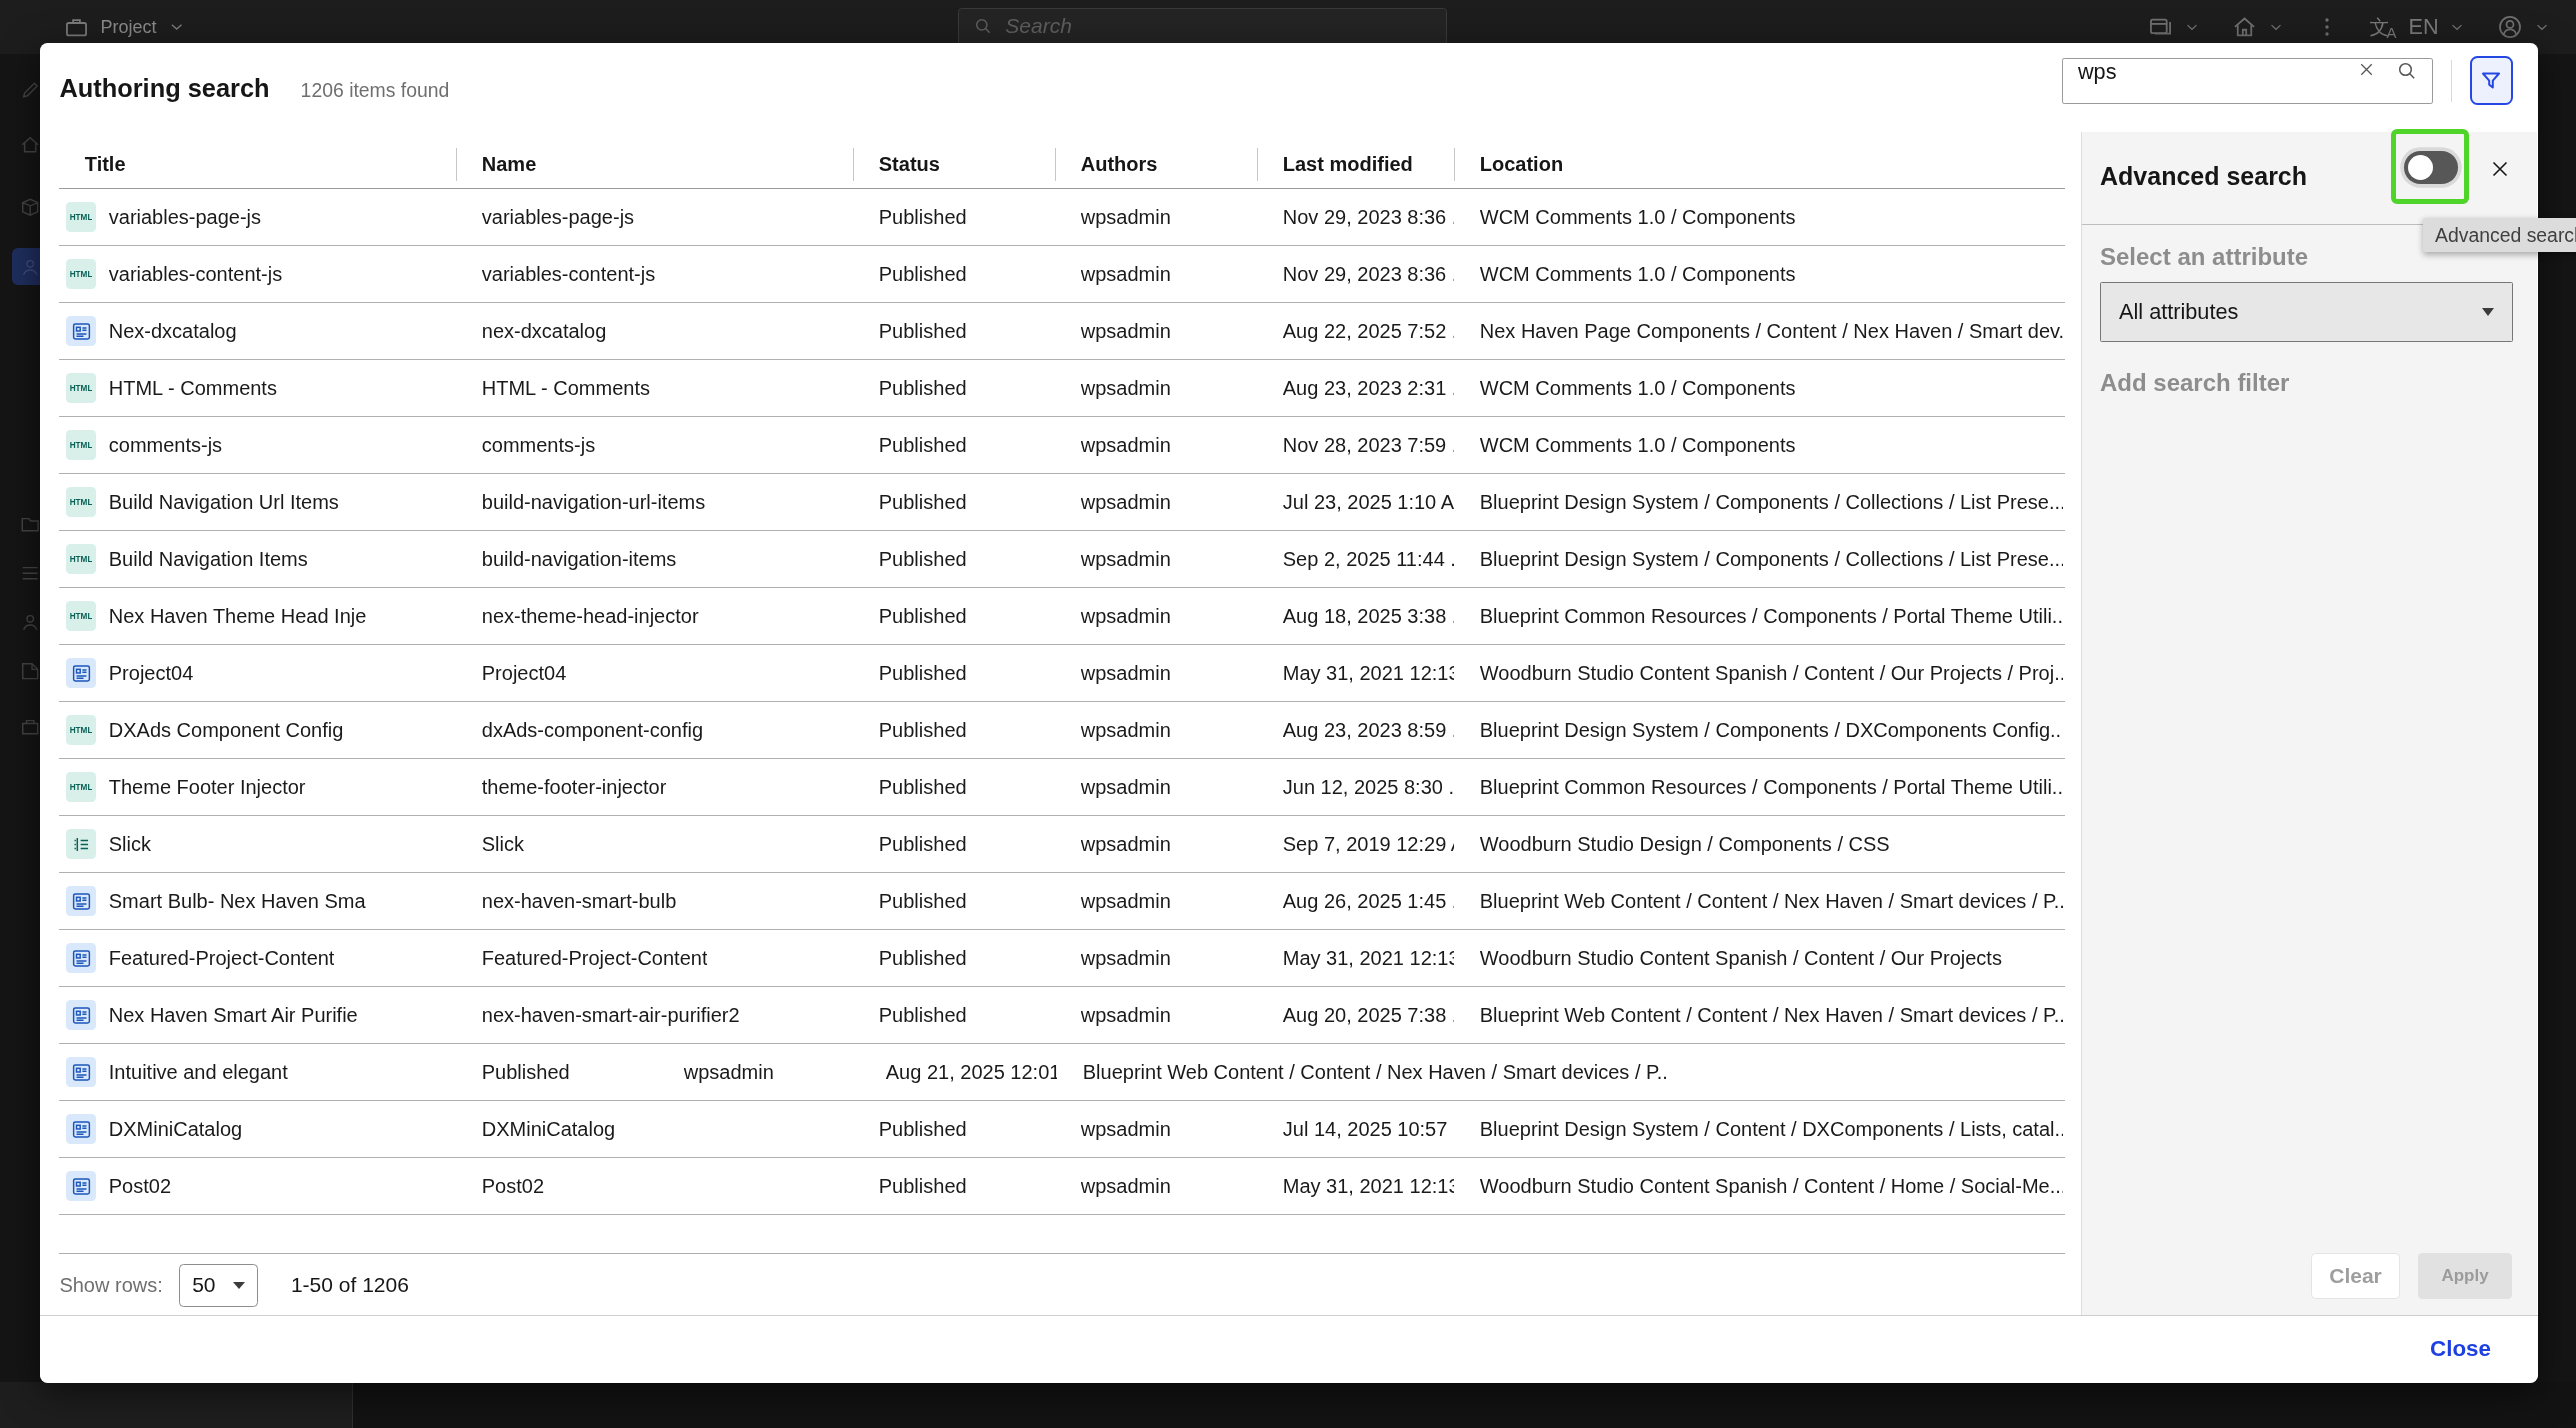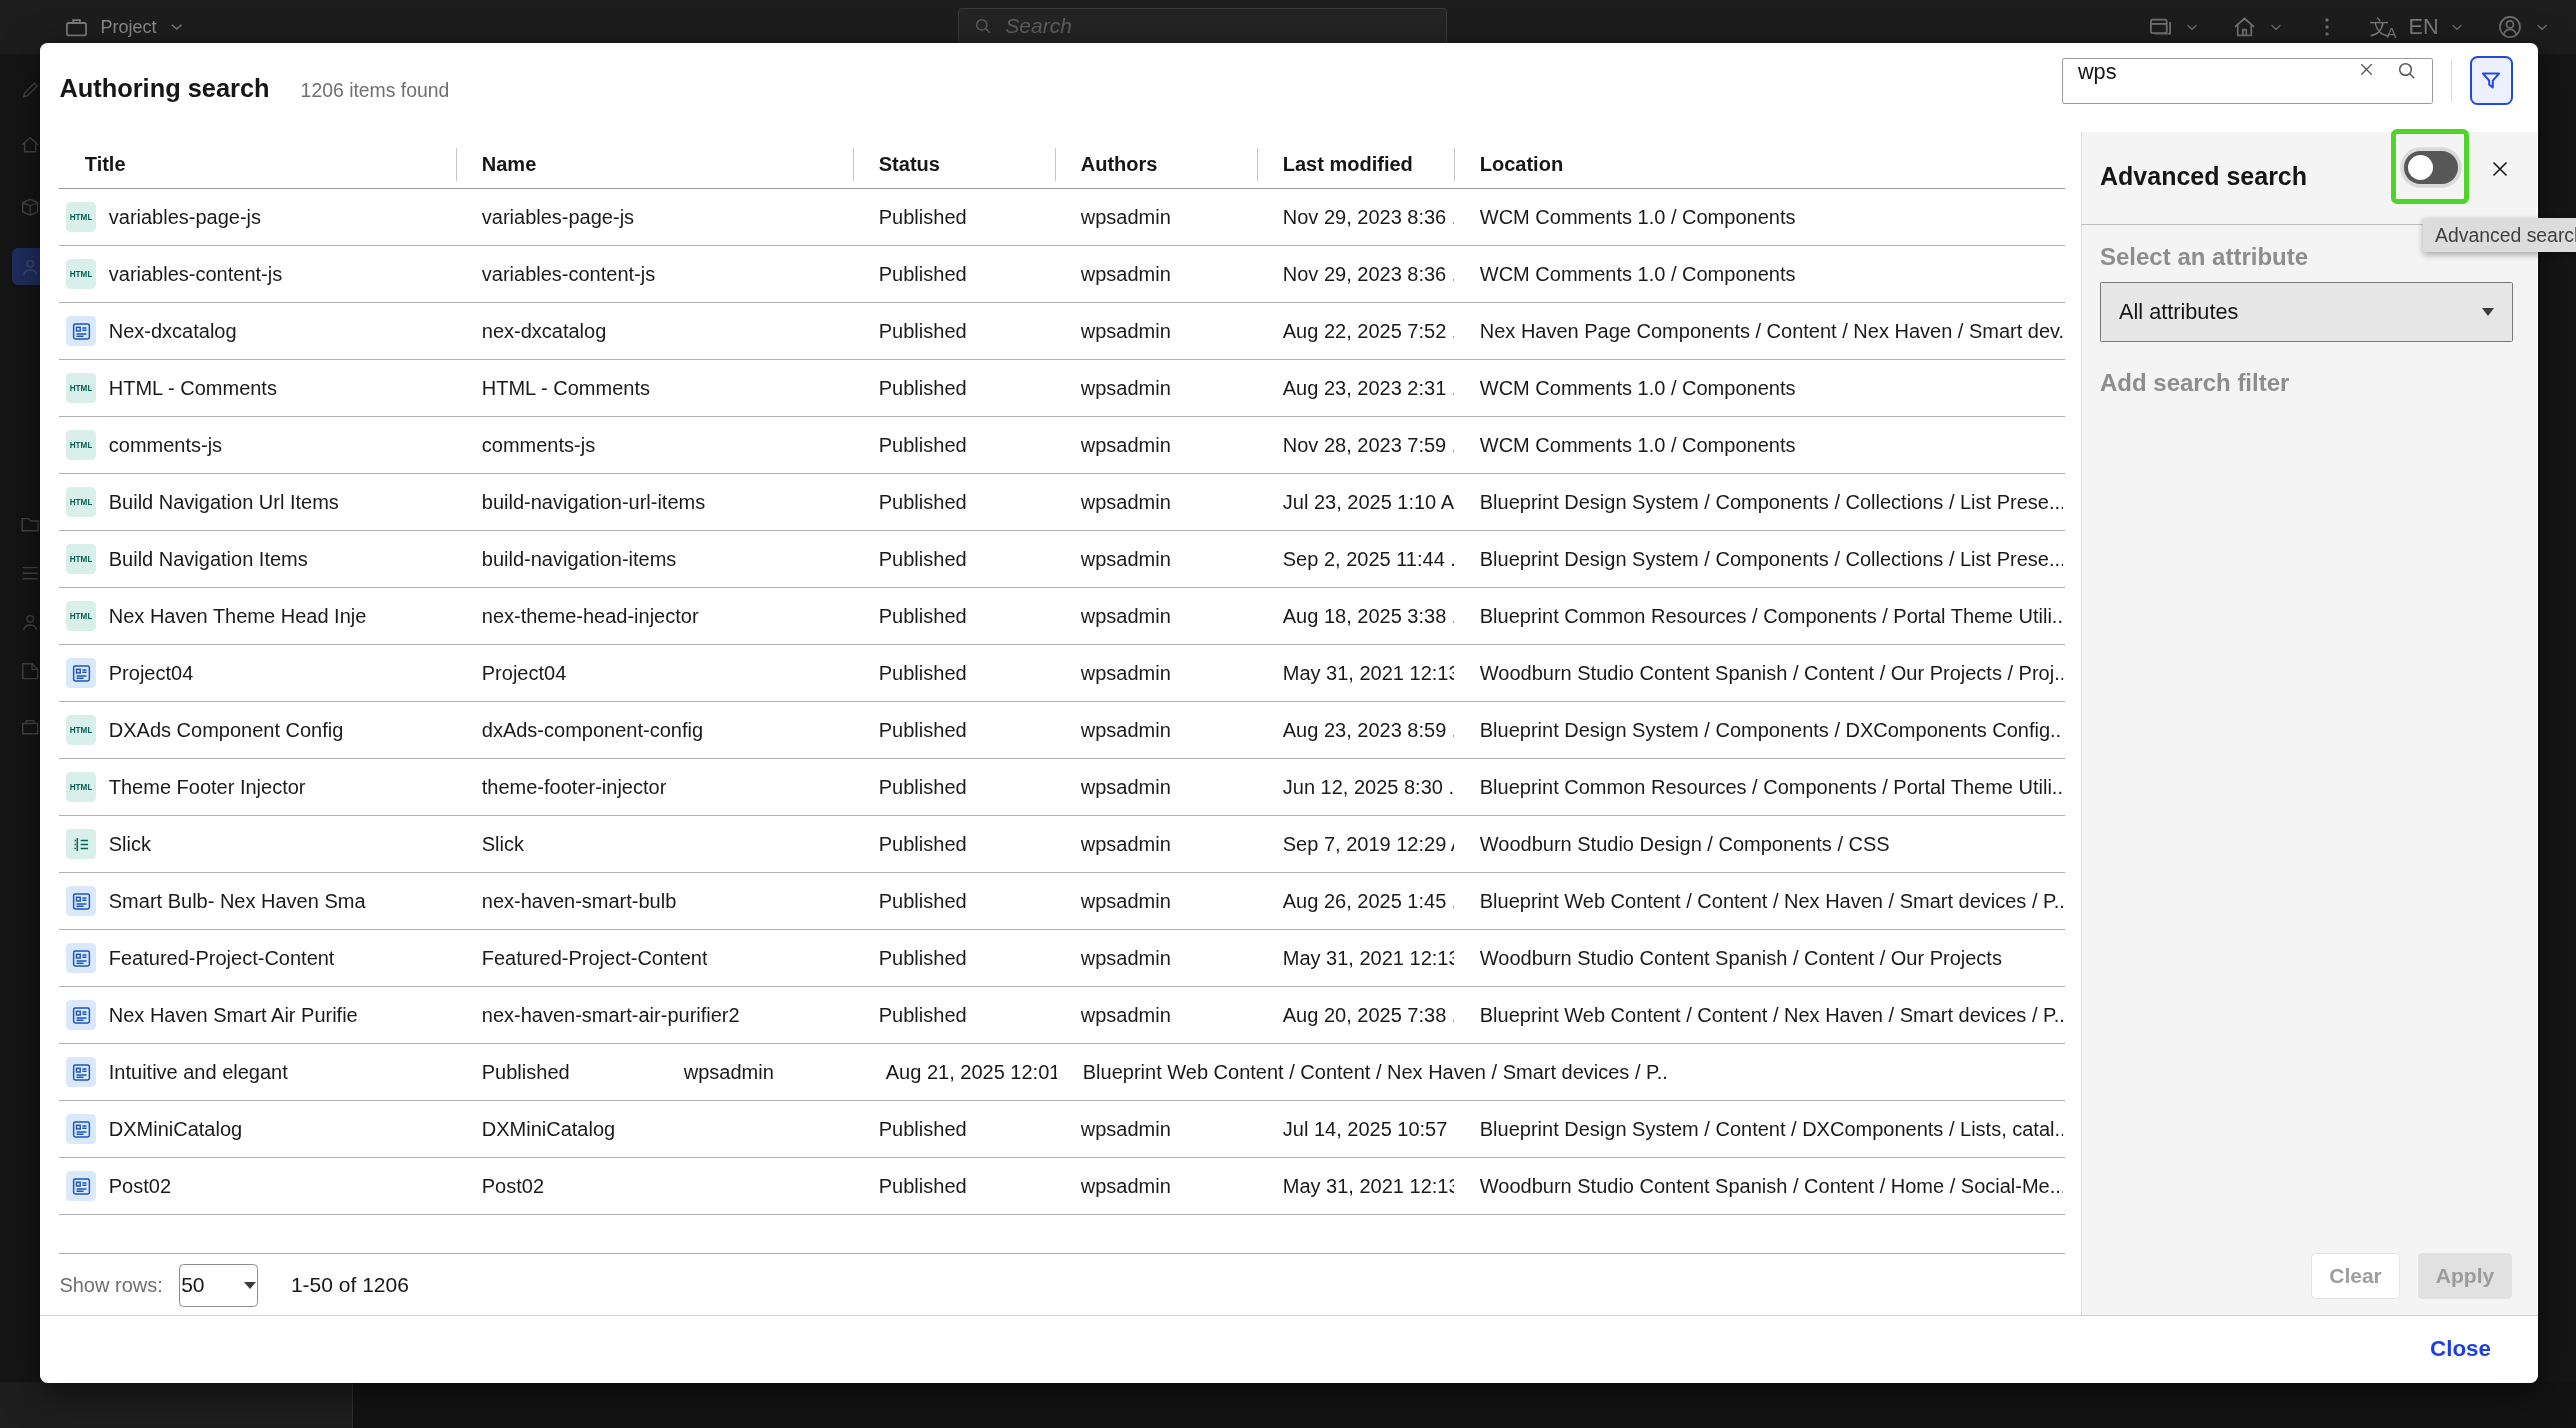--- a/index.html
+++ b/index.html
@@ -49,21 +49,21 @@
   .cell span { overflow:hidden; white-space:nowrap; }
   .ricon { flex:0 0 30px; width:30px; height:30px; border-radius:4.5px; display:flex; align-items:center; justify-content:center; }
   .ricon.html, .ricon.component { background:#d9efe9; }
   .ricon.content { background:#d9e9fb; }
   .badge-html { font-size:8.2px; font-weight:700; color:#0a6156; letter-spacing:0; }
 
   
   .t-footer { position:absolute; left:19.4px; top:1210px; width:2006px; height:63px; border-top:1.5px solid #aeaeae; display:flex; align-items:center; justify-content:space-between; }
   .tf-left { display:flex; align-items:center; gap:16.4px; }
   .tf-label { font-size:20px; color:#6f6f6f; }
-  .rows-select { width:79px; height:43px; border:1.5px solid #8d8d8d; border-radius:4.5px; display:flex; align-items:center; justify-content:space-between; padding:0 1px; cursor:pointer; }
+  .rows-select { width:79px; height:43px; border:1.5px solid #8d8d8d; border-radius:4.5px; display:flex; align-items:center; justify-content:space-between; padding:0 12px; cursor:pointer; }
   .rows-select .v { font-size:21px; color:#161616; }
   .tri { width:0; height:0; border-left:6.7px solid transparent; border-right:6.7px solid transparent; border-top:8.2px solid #3c3c3c; }
   .tf-range { font-size:21px; color:#161616; margin-left:16.4px; }
   .tf-right { display:flex; align-items:center; gap:31px; }
   .pg-label { font-size:21px; color:#4a4a4a; }
   .page-input { width:45px; height:43px; border:1.5px solid #8d8d8d; border-radius:4.5px; display:flex; align-items:center; justify-content:center; font-size:21.7px; color:#161616; }
   .pg-total { font-size:21.7px; color:#161616; }
   .pg-btn { display:flex; align-items:center; cursor:pointer; }
 
   
@@ -76,21 +76,21 @@
   .toggle .knob { position:absolute; left:3.7px; top:3.7px; width:25.4px; height:25.4px; background:#ffffff; border-radius:50%; }
   .ap-close { position:absolute; left:406px; top:25px; cursor:pointer; }
   .ap-body { padding:10.5px 18px 0 18px; }
   .ap-label { margin-top:7.5px; font-size:24px; font-weight:700; color:#8d8d8d; }
   .ap-label.second { margin-top:27px; }
   .ap-select { margin-top:10.5px; width:413px; height:60px; background:#e7e7e7; border:1.5px solid #767676; border-radius:1.5px; display:flex; align-items:center; justify-content:space-between; padding:0 18px; cursor:pointer; }
   .ap-select .v { font-size:21.7px; color:#161616; }
   .ap-select .v.placeholder { font-style:italic; color:#6f6f6f; }
   .panel-actions { position:absolute; bottom:16.4px; right:25px; display:flex; gap:18px;align-items:flex-end; }
   .btn-clear { width:89px; height:46px; background:#ffffff; border:0.7px solid #e4e4e4; border-radius:4.5px; font-size:21px; font-weight:700; color:#9e9e9e; display:flex; align-items:center; justify-content:center; cursor:pointer; }
-  .btn-apply { width:94px; height:46px; background:#e1e1e1; border:none; border-radius:4.5px; font-size:21px; font-weight:700; color:#9b9b9b; display:flex; align-items:center; justify-content:center; cursor:pointer; }
+  .btn-apply { width:94px; height:46px; background:#e1e1e1; border:none; border-radius:4.5px; font-size:17px; font-weight:700; color:#9b9b9b; display:flex; align-items:center; justify-content:center; cursor:pointer; }
 
   .modal-footer { position:absolute; left:0; top:1272px; width:2498px; height:67px; background:#fff; border-top:0.7px solid #cfcfcf; border-radius:0 0 7.5px 7.5px; display:flex; align-items:center; justify-content:flex-end; padding-right:47px; }
   .close-link { font-size:22.4px; font-weight:700; color:#1e40e0; cursor:pointer; }
 
   .tooltip { position:absolute; left:2423px; top:218px; height:34px; width:157px; background:#dcdcdc; color:#3f3f3f; font-size:19.4px; line-height:34px; padding-left:12px; border-radius:2.2px 0 0 2.2px; box-shadow:0 2.2px 6px rgba(0,0,0,.3); white-space:nowrap; overflow:hidden; z-index:30; }
 </style>
 </head>
 <body>
 
 <div class="screen">

